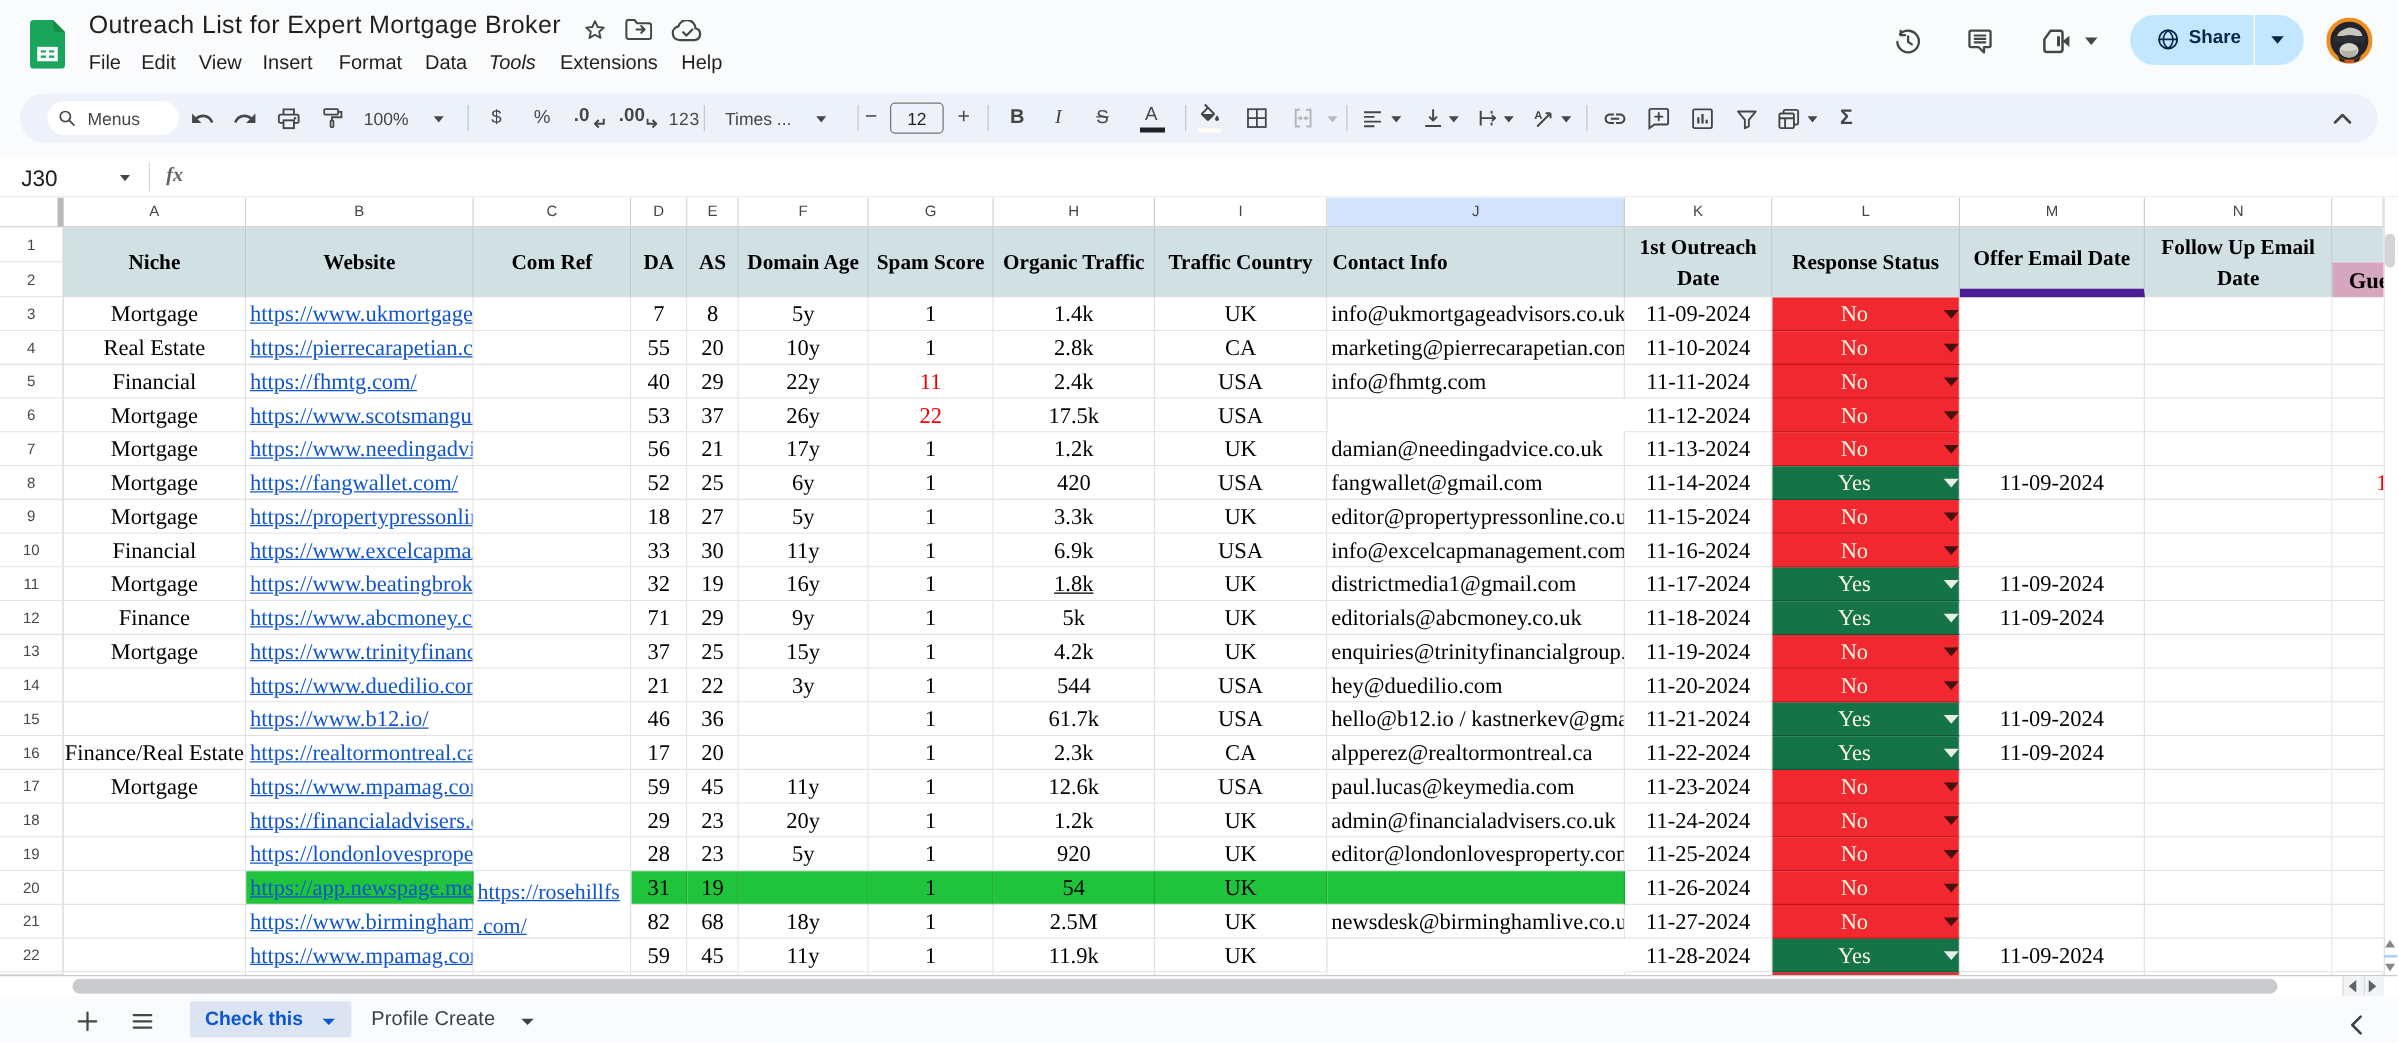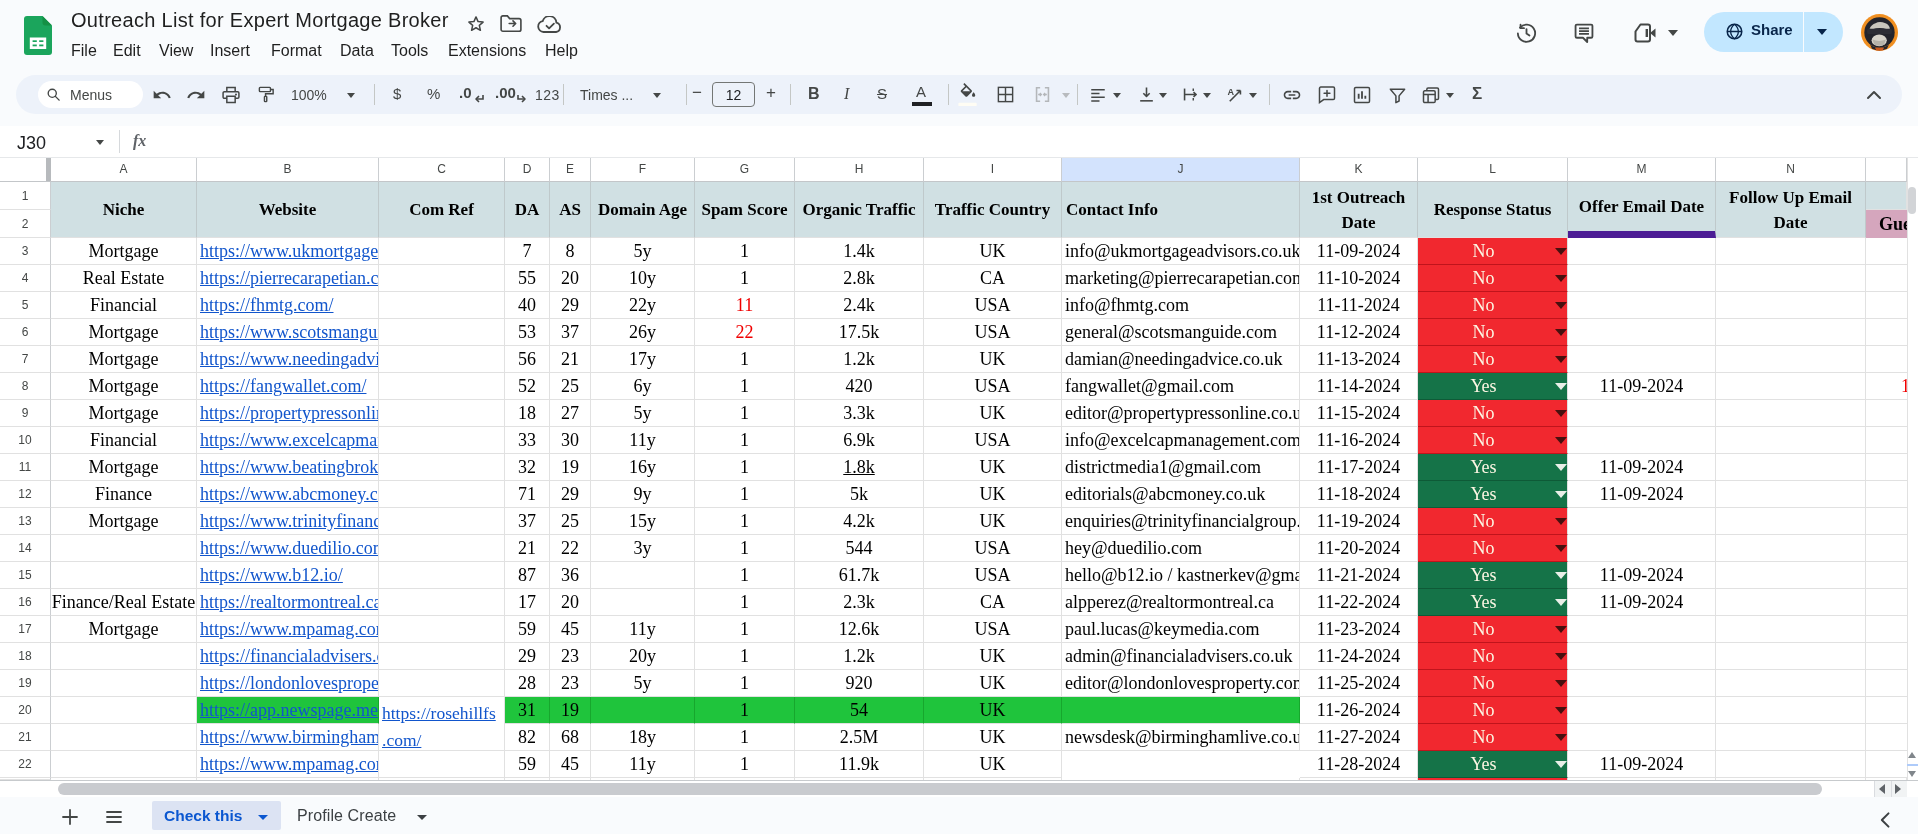--- a/index.html
+++ b/index.html
@@ -35,21 +35,21 @@
 <svg class="ab" style="left:537px;top:16px" width="26" height="18" viewBox="0 0 26 18" fill="none" stroke="#444746" stroke-width="1.8">
       <path d="M6.5 16 a5.5 5.5 0 0 1 -.8-10.9 A7 7 0 0 1 19.4 6.6 a4.8 4.8 0 0 1 -.4 9.4 H6.5 Z"></path>
       <path d="M9.5 9.8 l2.6 2.6 4.8-4.8" stroke-linecap="round" stroke-linejoin="round"></path>
     </svg>
 <div class="mitem" style="left:71px;top:40px;">File</div>
 <div class="mitem" style="left:113px;top:40px;">Edit</div>
 <div class="mitem" style="left:159px;top:40px;">View</div>
 <div class="mitem" style="left:210px;top:40px;">Insert</div>
 <div class="mitem" style="left:271px;top:40px;">Format</div>
 <div class="mitem" style="left:340px;top:40px;">Data</div>
-<div class="mitem" style="left:391px;top:40px;">Tools</div>
+<div class="mitem" style="left:391px;top:40px;font-style:italic;">Tools</div>
 <div class="mitem" style="left:448px;top:40px;">Extensions</div>
 <div class="mitem" style="left:545px;top:40px;">Help</div>
 <svg class="ab" style="left:1515px;top:22px" width="23" height="23" viewBox="0 0 24 24" fill="none" stroke="#444746" stroke-width="1.9">
       <path d="M5.2 5.8 A9 9 0 1 1 3 12" stroke-linecap="round"></path>
       <path d="M5.8 2.8 v3.6 h3.6" stroke-linecap="round" stroke-linejoin="round"></path>
       <path d="M12 7.4 V12 l3.1 2.1" stroke-linecap="round"></path>
     </svg>
 <svg class="ab" style="left:1573px;top:22px" width="22" height="22" viewBox="0 0 24 24" fill="none" stroke="#444746" stroke-width="2">
       <path d="M2.8 4.2 a1.4 1.4 0 0 1 1.4-1.4 h15.6 a1.4 1.4 0 0 1 1.4 1.4 v11.6 a1.4 1.4 0 0 1 -1.4 1.4 h-4.3 v4.6 l-4.6-4.6 H4.2 a1.4 1.4 0 0 1 -1.4-1.4 Z" stroke-linejoin="round"></path>
       <path d="M6.6 7 h10.8 M6.6 10 h10.8 M6.6 13 h10.8" stroke-width="1.9"></path>
@@ -295,21 +295,20 @@
 <div class="rn" style="left:0;top:161px;width:51px;height:27px;line-height:27px">6</div>
 <div class="c ser" style="left:51px;top:161px;width:146px;height:27px;">Mortgage</div>
 <div class="c ser" style="left:197px;top:161px;width:182px;height:27px;text-align:left;padding-left:3px;"><span class="lnk">https://www.scotsmanguide.com/</span></div>
 <div class="c ser" style="left:379px;top:161px;width:126px;height:27px;"></div>
 <div class="c ser" style="left:505px;top:161px;width:45px;height:27px;">53</div>
 <div class="c ser" style="left:550px;top:161px;width:41px;height:27px;">37</div>
 <div class="c ser" style="left:591px;top:161px;width:104px;height:27px;">26y</div>
 <div class="c ser" style="left:695px;top:161px;width:100px;height:27px;color:#f00000;">22</div>
 <div class="c ser" style="left:795px;top:161px;width:129px;height:27px;">17.5k</div>
 <div class="c ser" style="left:924px;top:161px;width:138px;height:27px;">USA</div>
-<div class="c ser" style="left:1062px;top:161px;width:238px;height:27px;text-align:left;padding-left:3px;">general@scotsmanguide.com</div>
 <div class="c ser" style="left:1300px;top:161px;width:118px;height:27px">11-12-2024</div>
 <div class="chip" style="left:1418px;top:161px;width:150px;height:27px;background:#f1282f;border-bottom:1px solid #c0141c">
         <div class="chiptxt">No</div>
         <div class="tri" style="left:137px;top:10px"></div>
       </div>
 <div class="c ser" style="left:1568px;top:161px;width:148px;height:27px"></div>
 <div class="c ser" style="left:1716px;top:161px;width:150px;height:27px"></div>
 <div class="c ser" style="left:1866px;top:161px;width:41px;height:27px;border-right:none"></div>
 <div class="rn" style="left:0;top:188px;width:51px;height:27px;line-height:27px">7</div>
 <div class="c ser" style="left:51px;top:188px;width:146px;height:27px;">Mortgage</div>
@@ -462,21 +461,21 @@
         <div class="chiptxt">No</div>
         <div class="tri" style="left:137px;top:10px"></div>
       </div>
 <div class="c ser" style="left:1568px;top:377px;width:148px;height:27px"></div>
 <div class="c ser" style="left:1716px;top:377px;width:150px;height:27px"></div>
 <div class="c ser" style="left:1866px;top:377px;width:41px;height:27px;border-right:none"></div>
 <div class="rn" style="left:0;top:404px;width:51px;height:27px;line-height:27px">15</div>
 <div class="c ser" style="left:51px;top:404px;width:146px;height:27px;"></div>
 <div class="c ser" style="left:197px;top:404px;width:182px;height:27px;text-align:left;padding-left:3px;"><span class="lnk">https://www.b12.io/</span></div>
 <div class="c ser" style="left:379px;top:404px;width:126px;height:27px;"></div>
-<div class="c ser" style="left:505px;top:404px;width:45px;height:27px;">87</div>
+<div class="c ser" style="left:505px;top:404px;width:45px;height:27px;">46</div>
 <div class="c ser" style="left:550px;top:404px;width:41px;height:27px;">36</div>
 <div class="c ser" style="left:591px;top:404px;width:104px;height:27px;"></div>
 <div class="c ser" style="left:695px;top:404px;width:100px;height:27px;">1</div>
 <div class="c ser" style="left:795px;top:404px;width:129px;height:27px;">61.7k</div>
 <div class="c ser" style="left:924px;top:404px;width:138px;height:27px;">USA</div>
 <div class="c ser" style="left:1062px;top:404px;width:238px;height:27px;text-align:left;padding-left:3px;">hello@b12.io / kastnerkev@gmail.com</div>
 <div class="c ser" style="left:1300px;top:404px;width:118px;height:27px">11-21-2024</div>
 <div class="chip" style="left:1418px;top:404px;width:150px;height:27px;background:#157348;border-bottom:1px solid #0e5a37">
         <div class="chiptxt">Yes</div>
         <div class="tri" style="left:137px;top:10px;border-top-color:#e9efe8"></div>

